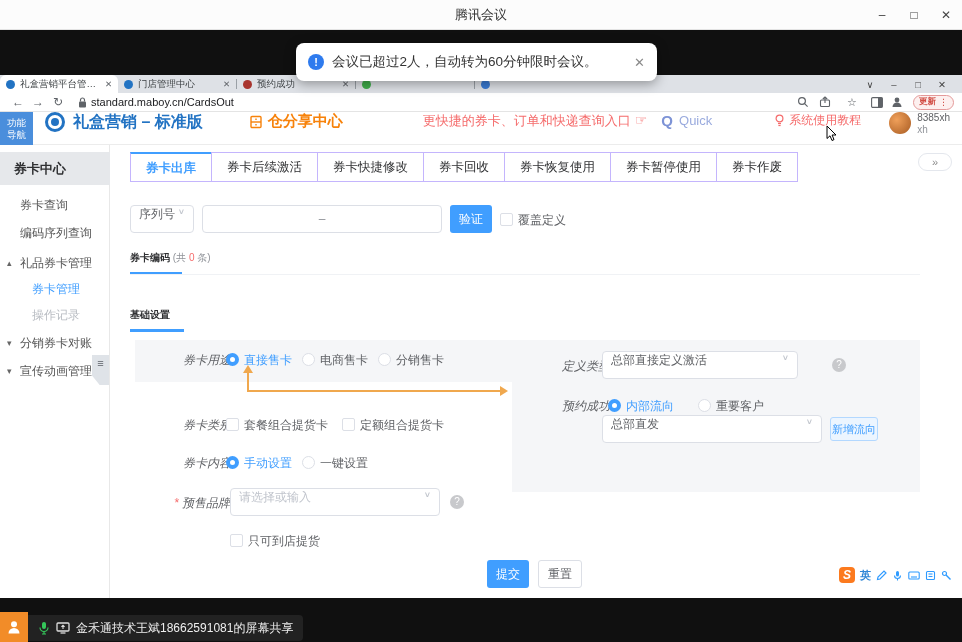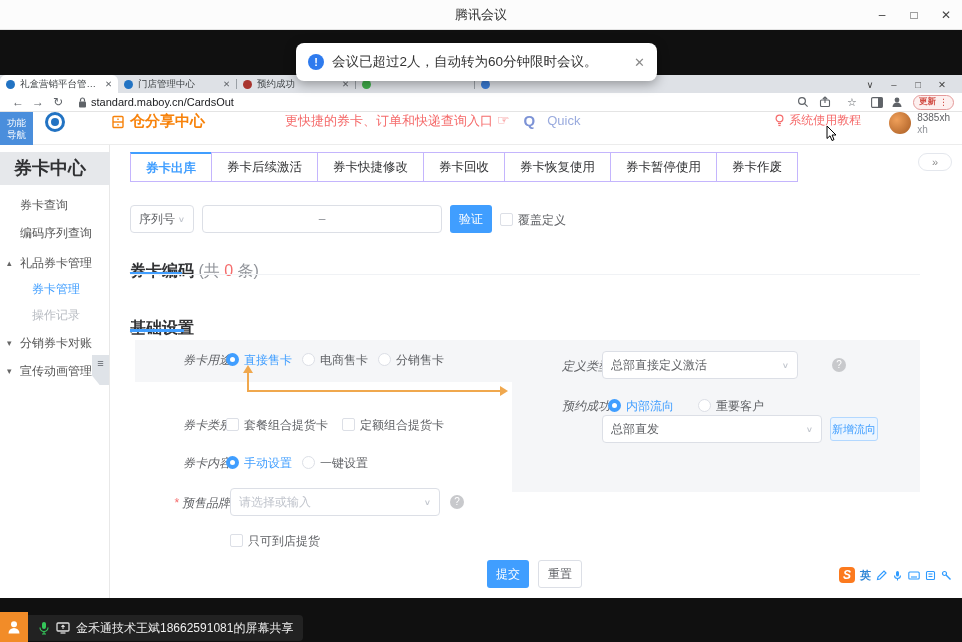--- a/index.html
+++ b/index.html
@@ -57,72 +57,72 @@
     position:relative; flex:0 0 20px; }
   .logo::after { content:""; position:absolute; left:3px; top:3px; width:8px; height:8px;
     border-radius:50%; background:#2273c3; }
   .brand { font-size:16px; font-weight:bold; color:#2273c3; margin-left:8px; white-space:nowrap; }
   .sharecenter { display:flex; align-items:center; margin-left:46px; }
   .sharecenter .txt { font-size:15px; font-weight:bold; color:#f7820a; margin-left:5px; white-space:nowrap; }
   .redentry { font-size:13px; color:#f56c6c; margin-left:80px; white-space:nowrap; }
   .pointer { color:#f56c6c; font-size:14px; margin-left:4px; }
   .quick { display:flex; align-items:center; margin-left:14px; }
   .quick .q { font-size:15px; font-weight:bold; color:#7d93d6; }
-  .quick .w { font-size:13px; color:#9aabde; margin-left:12px; }
+  .quick .w { font-size:13px; color:#9aabde; margin-left:6px; }
   .tutorial { display:flex; align-items:center; margin-left:auto; }
   .tutorial .txt { font-size:12px; color:#f56c6c; margin-left:4px; white-space:nowrap; }
   .avatar { width:22px; height:22px; border-radius:50%; margin-left:28px; flex:0 0 22px;
     background:radial-gradient(circle at 35% 35%, #f0a05a, #a75b22); }
   .usercol { margin-left:6px; margin-right:12px; line-height:1.15; }
   .usercol .n { font-size:10px; color:#606266; }
   .usercol .s { font-size:10px; color:#909399; }
 
   
   .main { position:absolute; left:0; top:70px; width:962px; height:453px; display:flex; }
   .sidebar { width:110px; height:100%; background:#fff; border-right:1px solid #e8e8e8; position:relative; }
   .sb-header { position:absolute; left:0; top:7px; width:110px; height:33px; background:#e6e8eb;
-    font-size:18px; font-weight:bold; color:#303133; line-height:33px; padding-left:14px; }
+    font-size:13px; font-weight:bold; color:#303133; line-height:33px; padding-left:14px; }
   .sb-item { position:absolute; left:0; width:110px; height:24px; font-size:12px; color:#555;
     line-height:24px; padding-left:20px; white-space:nowrap; }
   .sb-item .caret { position:absolute; left:7px; font-size:9px; color:#666; }
   .sb-child { padding-left:32px; }
   .sb-active { color:#409eff; }
   .sb-dim { color:#b8bcc2; }
   .sb-handle { position:absolute; right:0; top:210px; width:17px; height:30px; background:#dfe3e8;
     clip-path:polygon(0 0,100% 0,100% 100%,45% 100%,0 68%); color:#5a5f66; font-size:11px;
     text-align:center; line-height:16px; }
 
   
   .content { flex:1; position:relative; background:#fff; }
   .ctabs { position:absolute; left:20px; top:7px; display:flex; }
   .ctab { border:1px solid #c4b5fd; margin-left:-1px; height:30px; line-height:28px; padding:0 15px;
     font-size:12.5px; color:#303133; background:#fff; white-space:nowrap; }
   .ctab.active { border-top:2px solid #409eff; color:#409eff; font-weight:bold; margin-left:0; }
   .expandpill { position:absolute; right:10px; top:8px; width:34px; height:18px; border:1px solid #e4e7ed;
     border-radius:9px; text-align:center; line-height:16px; font-size:11px; color:#8c8c8c; }
 
   .selbox { position:absolute; border:1px solid #dcdfe6; border-radius:4px; background:#fff;
-    display:flex; align-items:center; padding:0 8px; font-size:12px; color:#606266; }
+    display:flex; align-items:flex-start; padding:0 8px; font-size:12px; color:#606266; }
   .selbox .ph { color:#c0c4cc; }
   .selbox .chev { margin-left:auto; color:#c0c4cc; font-size:10px; transform:scaleY(.8); }
   .inputbox { position:absolute; border:1px solid #dcdfe6; border-radius:4px; background:#fff;
     font-size:12px; color:#909399; text-align:center; }
   .btn-primary { position:absolute; background:#409eff; color:#fff; border-radius:3px; font-size:12px;
     text-align:center; }
   .btn-plain { position:absolute; background:#fff; border:1px solid #dcdfe6; color:#606266;
     border-radius:3px; font-size:12px; text-align:center; }
   .btn-mini { position:absolute; background:#ecf5ff; border:1px solid #b3d8ff; color:#409eff;
     border-radius:3px; font-size:11px; text-align:center; line-height:22px; }
   .cbx { position:absolute; width:13px; height:13px; border:1px solid #dcdfe6; border-radius:2px; background:#fff; }
   .radio { position:absolute; width:13px; height:13px; border:1px solid #dcdfe6; border-radius:50%; background:#fff; }
   .radio.sel { border:4px solid #409eff; }
   .flabel { position:absolute; font-size:12px; color:#606266; white-space:nowrap;font-style:italic; }
   .fopt { position:absolute; font-size:12px; color:#606266; white-space:nowrap; }
   .fopt.sel { color:#409eff; }
-  .sect { position:absolute; font-size:16px; font-weight:bold; color:#303133;margin-top:10px; }
+  .sect { position:absolute; font-size:10px; font-weight:bold; color:#303133; }
   .sect .gray { font-weight:normal; color:#909399; }
   .sect .red { font-weight:normal; color:#f56c6c; }
   .bluebar { position:absolute; height:3px; background:#409eff; }
   .hairline { position:absolute; border-top:1px solid #f0f2f5; }
   .qmark { position:absolute; width:14px; height:14px; border-radius:50%; background:#c8c9cc; color:#fff;
     font-size:10px; text-align:center; line-height:14px; }
   .panel { position:absolute; left:25px; top:195px; width:785px; height:152px; background:#f5f6f8; }
   .cutout { position:absolute; left:25px; top:237px; width:377px; height:110px; background:#fff; }
   .arrow-v { position:absolute; left:137px; top:227px; width:0; height:20px; border-left:2px solid #f0a84e; }
   .arrow-h { position:absolute; left:137px; top:245px; width:254px; height:0; border-top:2px solid #f0a84e; }
@@ -234,20 +234,21 @@
       </div>
 
       <div class="appheader">
         <div class="navbox">
           <div>
             <div>功能</div>
             <div>导航</div>
           </div>
         </div>
         <div class="logo"></div>
+        <div class="brand">礼盒营销 – 标准版</div>
         <div class="sharecenter">
           <svg width="14" height="14" viewBox="0 0 14 14">
             <rect x="2" y="1.5" width="10" height="11" rx="1" fill="none" stroke="#f7820a" stroke-width="1.4"></rect>
             <line x1="2" y1="7" x2="12" y2="7" stroke="#f7820a" stroke-width="1.4"></line>
             <line x1="7" y1="3.5" x2="7" y2="5" stroke="#f7820a" stroke-width="1.4"></line>
             <line x1="7" y1="9" x2="7" y2="10.5" stroke="#f7820a" stroke-width="1.4"></line>
           </svg>
           <span class="txt">仓分享中心</span>
         </div>
         <span class="redentry">更快捷的券卡、订单和快递查询入口</span>

